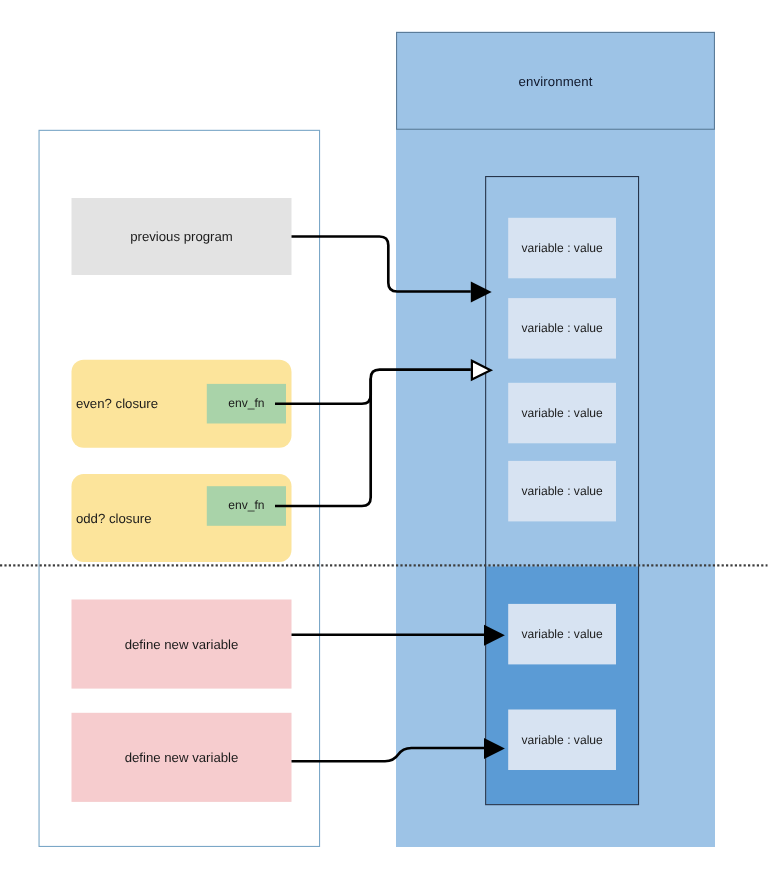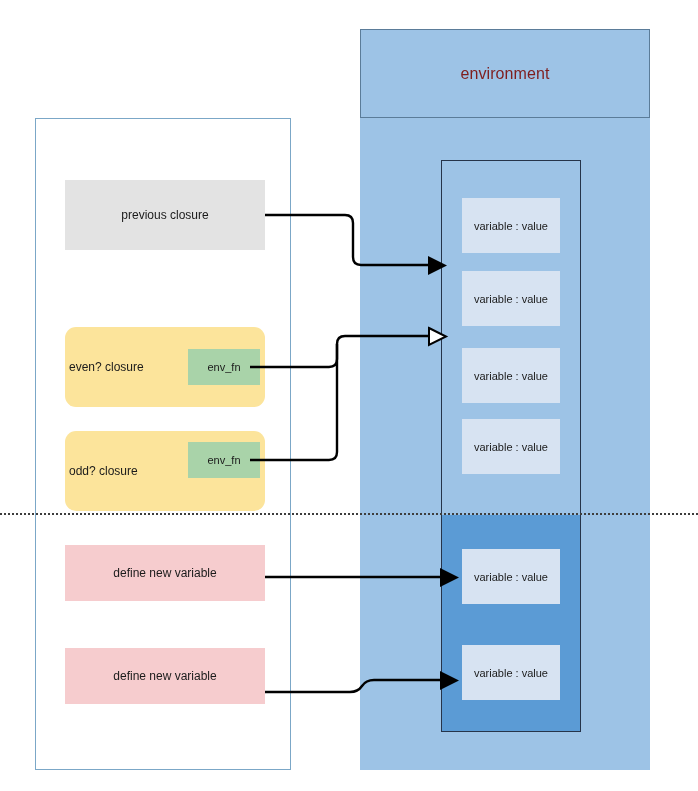--- a/index.html
+++ b/index.html
@@ -35,22 +35,22 @@
     width: 290px;
     height: 89px;
     background: #9dc3e6;
     border: 1px solid #5b7c99;
     box-sizing: border-box;
     display: flex;
     align-items: center;
     justify-content: center;
   }
   .env-header-label {
-    font-size: 16px;
-    color: #7f1d1d;
+    font-size: 12px;
+    color: #0f172a;
     letter-spacing: 0.1px;
   }
 
   
   .env-frame {
     position: absolute;
     left: 441px;
     top: 160px;
     width: 140px;
     height: 572px;
@@ -136,21 +136,21 @@
     align-items: center;
     justify-content: center;
     font-size: 11px;
     color: #1b1b1b;
   }
   .env-fn.second { top: 442px; }
 
   .node-define {
     left: 65px;
     width: 200px;
-    height: 56px;
+    height: 81px;
     background: #f6ccce;
     justify-content: center;
   }
   .node-define.one { top: 545px; }
   .node-define.two { top: 648px; }
 
   
   .dotted-sep {
     position: absolute;
     left: 0;
@@ -196,21 +196,21 @@
 
   <div class="var-box" style="top:198px">variable : value</div>
   <div class="var-box" style="top:271px">variable : value</div>
   <div class="var-box" style="top:348px">variable : value</div>
   <div class="var-box" style="top:419px">variable : value</div>
   <div class="var-box" style="top:549px">variable : value</div>
   <div class="var-box" style="top:645px">variable : value</div>
 
   <div class="left-panel"></div>
 
-  <div class="node node-prev">previous closure</div>
+  <div class="node node-prev">previous program</div>
 
   <div class="node node-closure">
     <span class="closure-label">even? closure</span>
   </div>
   <div class="env-fn">env_fn</div>
 
   <div class="node node-closure second">
     <span class="closure-label">odd? closure</span>
   </div>
   <div class="env-fn second">env_fn</div>

